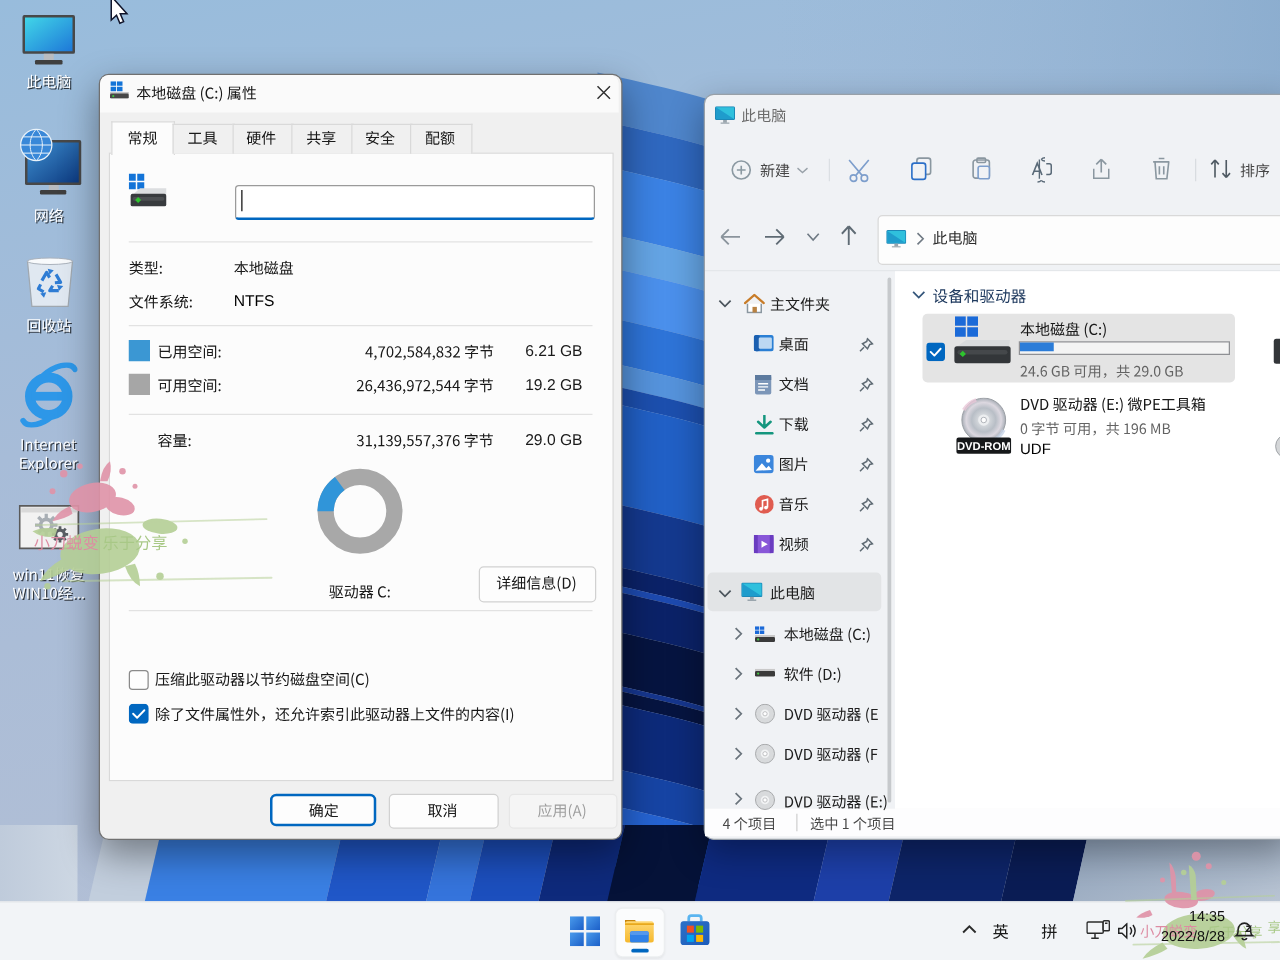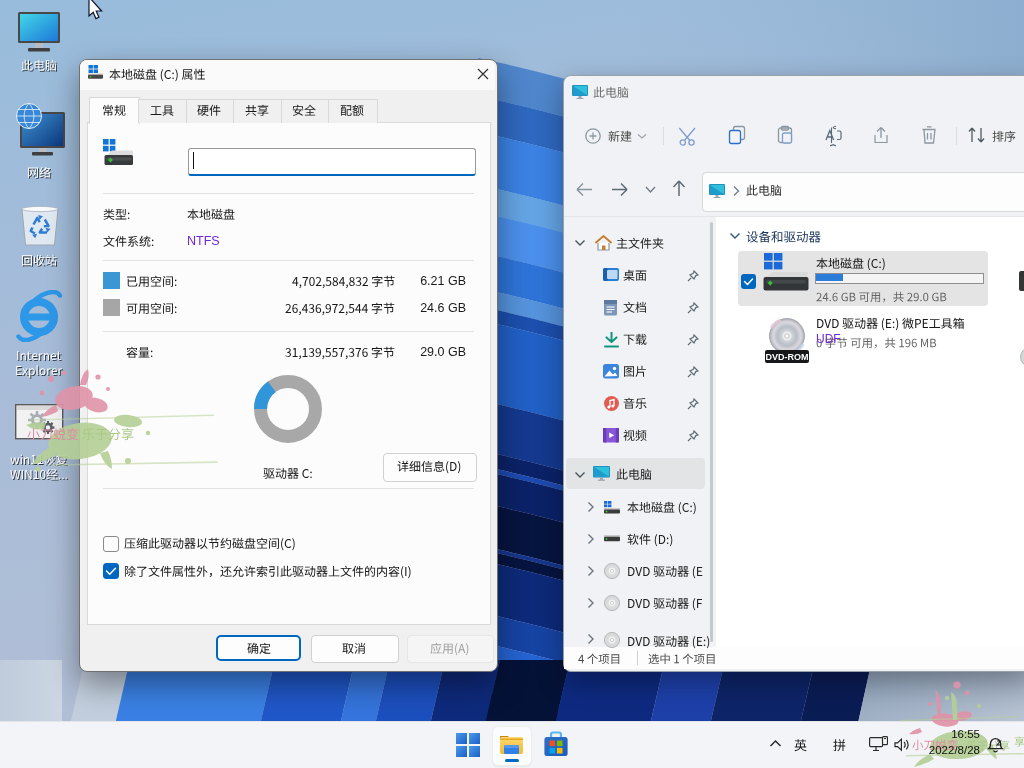--- a/index.html
+++ b/index.html
@@ -882,21 +882,21 @@
       <use href="#q51" x="700.3"></use>
       <use href="#q20" x="722.7"></use>
       <use href="#q75" x="778.2"></use>
       <use href="#q68" x="833.7"></use>
       <use href="#q51" x="889.2"></use>
       <use href="#q83" x="911.6"></use>
       <use href="#q70" x="992.8"></use>
     </g>
   </svg>
 <div style="position:absolute;left:816px;top:353px;width:30px;height:13px"></div>
-<div style="position:absolute;left:816px;top:332px;font:12px 'Liberation Sans',sans-serif;color:#6d28d9">UDF</div>
+<div style="position:absolute;left:816px;top:352px;font:12px 'Liberation Sans',sans-serif;color:#000000">UDF</div>
 <div style="position:absolute;left:1019px;top:271px;width:11px;height:20px;background:#333639;border-radius:2px"></div>
 <svg class="tp" style="left:1017px;top:347px" width="13" height="20">
     <circle cx="13" cy="10" r="9.5" fill="#d4d6d8" stroke="#a0a4a8" stroke-width="0.8"></circle>
   </svg>
 <svg class="tp" style="left:578px;top:650px" width="43" height="17">
     <g transform="translate(0,13.2) scale(0.114)" fill="#494949">
       <use href="#q67" x="0.0"></use>
       <use href="#q51" x="55.5"></use>
       <use href="#q84" x="77.9"></use>
       <use href="#q85" x="177.9"></use>
@@ -1023,21 +1023,21 @@
   </svg>
 <svg class="tp" style="left:103px;top:232px" width="51" height="18">
     <g transform="translate(0,13.9) scale(0.120)" fill="#1a1a1a">
       <use href="#q33" x="0.0"></use>
       <use href="#q34" x="100.0"></use>
       <use href="#q101" x="200.0"></use>
       <use href="#q102" x="300.0"></use>
       <use href="#q54" x="400.0"></use>
     </g>
   </svg>
-<div style="position:absolute;left:187px;top:234px;font:12.5px 'Liberation Sans',sans-serif;color:#6d28d9">NTFS</div>
+<div style="position:absolute;left:187px;top:234px;font:12.5px 'Liberation Sans',sans-serif;color:#000000">NTFS</div>
 <div style="position:absolute;left:103px;top:260px;width:371px;height:1px;background:#e2e2e2"></div>
 <div style="position:absolute;left:103px;top:272px;width:17px;height:17px;background:#3b97d3"></div>
 <svg class="tp" style="left:126px;top:272px" width="51" height="18">
     <g transform="translate(0,13.9) scale(0.120)" fill="#1a1a1a">
       <use href="#q103" x="0.0"></use>
       <use href="#q72" x="100.0"></use>
       <use href="#q104" x="200.0"></use>
       <use href="#q105" x="300.0"></use>
       <use href="#q54" x="400.0"></use>
     </g>
@@ -1087,21 +1087,21 @@
       <use href="#q66" x="444.1"></use>
       <use href="#q106" x="499.6"></use>
       <use href="#q108" x="527.4"></use>
       <use href="#q67" x="582.9"></use>
       <use href="#q67" x="638.4"></use>
       <use href="#q51" x="693.9"></use>
       <use href="#q81" x="716.3"></use>
       <use href="#q82" x="816.3"></use>
     </g>
   </svg>
-<div class="lat" style="right:558px;top:301px">24.6 GB</div>
+<div class="lat" style="right:558px;top:301px">19.2 GB</div>
 <div style="position:absolute;left:103px;top:331px;width:371px;height:1px;background:#e2e2e2"></div>
 <svg class="tp" style="left:126px;top:343px" width="27" height="18">
     <g transform="translate(0,13.9) scale(0.120)" fill="#1a1a1a">
       <use href="#q111" x="0.0"></use>
       <use href="#q112" x="100.0"></use>
       <use href="#q54" x="200.0"></use>
     </g>
   </svg>
 <svg class="tp" style="left:285px;top:343px" width="110" height="18">
     <g transform="translate(0,13.9) scale(0.120)" fill="#1a1a1a">
@@ -1330,21 +1330,21 @@
 <svg class="tp" style="left:869px;top:736px" width="19" height="17" fill="none" stroke="#2b2b2b" stroke-width="1.2">
 <rect x="0.6" y="1.6" width="13" height="9" rx="1"></rect>
     <path d="M4,14.5 h6 M7,10.6 v3.9"></path>
 <rect x="13.5" y="0.6" width="5" height="8" rx="1" fill="#f2f4f7"></rect>
     <path d="M15,2.5 h2"></path>
   </svg>
 <svg class="tp" style="left:894px;top:738px" width="17" height="14" fill="none" stroke="#222" stroke-width="1.15">
 <path d="M1,4.8 h2.6 l3.8,-3.6 v11 l-3.8,-3.6 h-2.6 Z"></path>
 <path d="M10,3.8 a4.5,4.5 0 0,1 0,5.8 M12.4,2 a8,8 0 0,1 0,9.4"></path>
   </svg>
-<div style="position:absolute;right:44px;top:728px;font:11.5px 'Liberation Sans',sans-serif;color:#111">16:55</div>
+<div style="position:absolute;right:44px;top:728px;font:11.5px 'Liberation Sans',sans-serif;color:#111">14:35</div>
 <div style="position:absolute;right:44px;top:744px;font:11.5px 'Liberation Sans',sans-serif;color:#111">2022/8/28</div>
 <svg class="tp" style="left:987px;top:737px" width="17" height="16" fill="none" stroke="#222" stroke-width="1.25">
 <path d="M2,11.5 c1.5,-1 1.5,-3.5 1.5,-5 a5,5 0 0,1 10,0 c0,1.5 0,4 1.5,5 Z"></path>
 <path d="M6.5,13.5 a2.2,2.2 0 0,0 4,0"></path>
 <path d="M10,4 h3.5 l-3.5,4 h3.5" stroke-width="1.1"></path>
   </svg>
 <svg class="tp" style="left:20px;top:365px" width="200" height="120" opacity="0.9">
 <g fill="#e093a8">
 <ellipse cx="54" cy="33" rx="19" ry="11.5" transform="rotate(-12 54 33)"></ellipse>
 <path d="M36,40 q-10,4 -14,12 q10,-2 16,-6 Z"></path>

